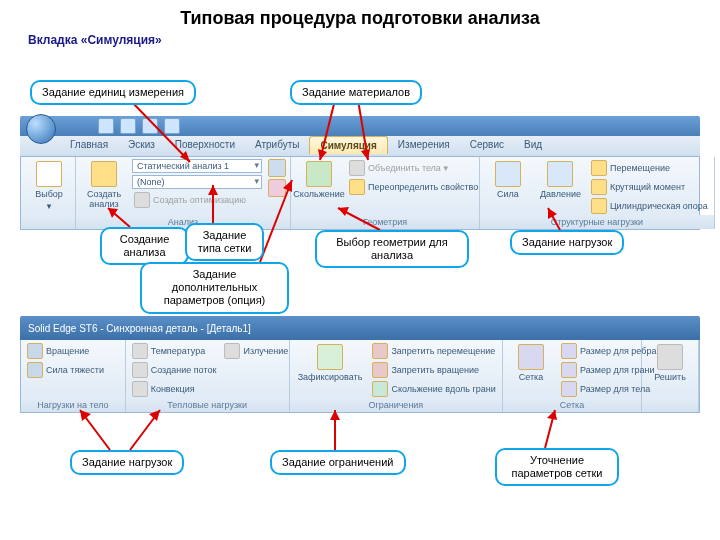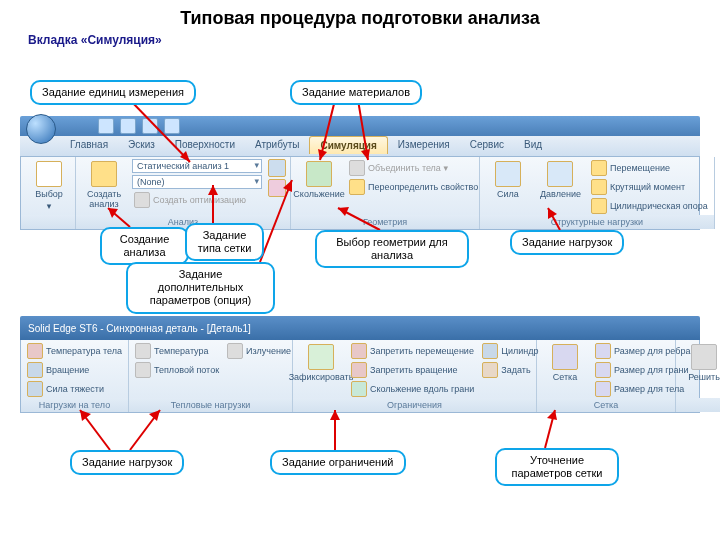--- a/index.html
+++ b/index.html
@@ -133,56 +133,56 @@
             </div>
         </div>
       </div>
       <div class="group-label">Структурные нагрузки</div>
     </div>
   </div>
 </div>
 
 <div class="callout" style="left:100px;top:227px;width:65px">Создание анализа</div>
 <div class="callout" style="left:185px;top:223px;width:55px">Задание типа сетки</div>
-<div class="callout" style="left:126px;top:262px;width:125px">Задание дополнительных параметров (опция)</div>
+<div class="callout" style="left:140px;top:262px;width:125px">Задание дополнительных параметров (опция)</div>
 <div class="callout" style="left:315px;top:230px;width:130px">Выбор геометрии для анализа</div>
 <div class="callout" style="left:510px;top:230px">Задание нагрузок</div>
 
 <div class="ribbon-wrap" style="top:316px">
   <div class="titlebar">Solid Edge ST6 - Синхронная деталь - [Деталь1]</div>
   <div class="groups">
     <div class="group" style="width:110px">
       <div class="group-body">
           <div class="col">
         <div class="small-btn">
-              <span class="ico ico-sm" style="background:#e8c8c8"></span>
-              <span>Температура тела</span>
-            </div>
-        <div class="small-btn">
               <span class="ico ico-sm" style="background:#c8d8e8"></span>
               <span>Вращение</span>
             </div>
         <div class="small-btn">
               <span class="ico ico-sm" style="background:#c8d8e8"></span>
               <span>Сила тяжести</span>
             </div>
       </div>
         </div>
       <div class="group-label">Нагрузки на тело</div>
     </div>
     <div class="group disabled" style="width:155px">
       <div class="group-body">
         <div class="col">
           <div class="small-btn">
               <span class="ico ico-sm"></span>
               <span>Температура</span>
             </div>
           <div class="small-btn">
               <span class="ico ico-sm"></span>
-              <span>Тепловой поток</span>
+              <span>Создание поток</span>
+            </div>
+          <div class="small-btn">
+              <span class="ico ico-sm"></span>
+              <span>Конвекция</span>
             </div>
         </div>
         <div class="col">
           <div class="small-btn">
               <span class="ico ico-sm"></span>
               <span>Излучение</span>
             </div>
         </div>
       </div>
       <div class="group-label">Тепловые нагрузки</div>
@@ -198,30 +198,20 @@
               <span class="ico ico-sm" style="background:#e8c8c8"></span>
               <span>Запретить перемещение</span>
             </div>
           <div class="small-btn">
               <span class="ico ico-sm" style="background:#e8c8c8"></span>
               <span>Запретить вращение</span>
             </div>
           <div class="small-btn">
               <span class="ico ico-sm" style="background:#c8e8d8"></span>
               <span>Скольжение вдоль грани</span>
-            </div>
-        </div>
-        <div class="col">
-          <div class="small-btn">
-              <span class="ico ico-sm" style="background:#c8d8e8"></span>
-              <span>Цилиндр</span>
-            </div>
-          <div class="small-btn">
-              <span class="ico ico-sm" style="background:#e8d8c8"></span>
-              <span>Задать</span>
             </div>
         </div>
       </div>
       <div class="group-label">Ограничения</div>
     </div>
     <div class="group" style="width:130px">
       <div class="group-body">
         <div class="big-btn">
           <div class="ico ico-lg" style="background:#d8d8f0"></div>
           <span>Сетка</span>

